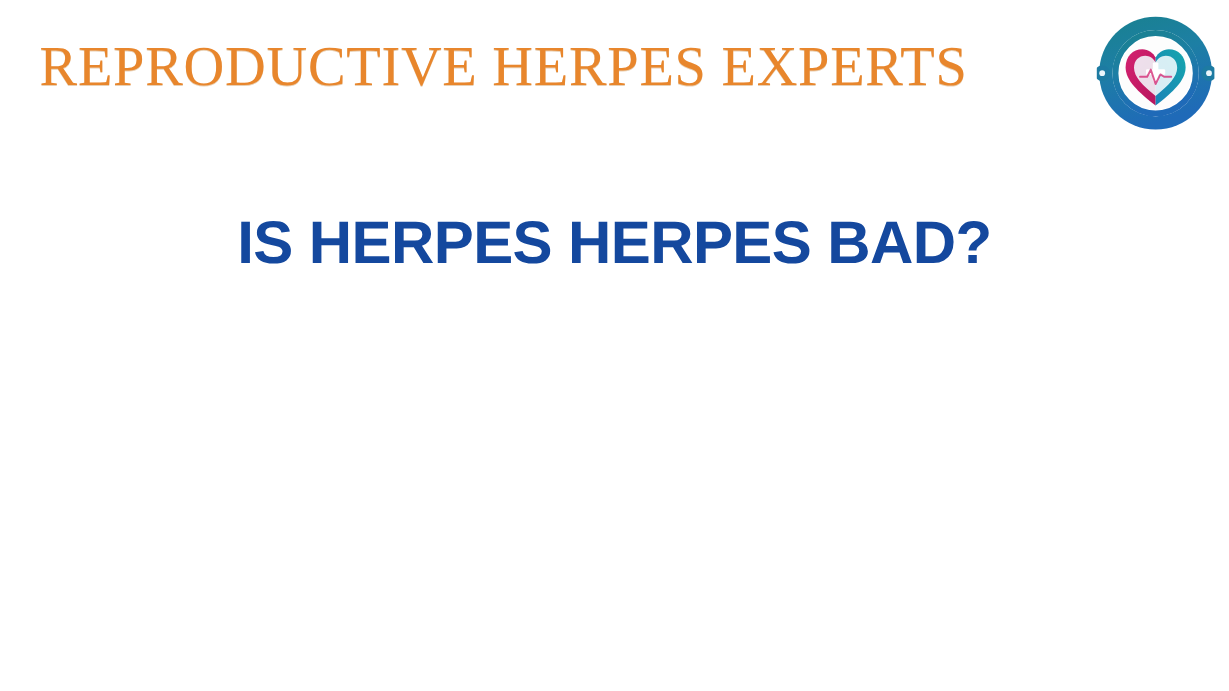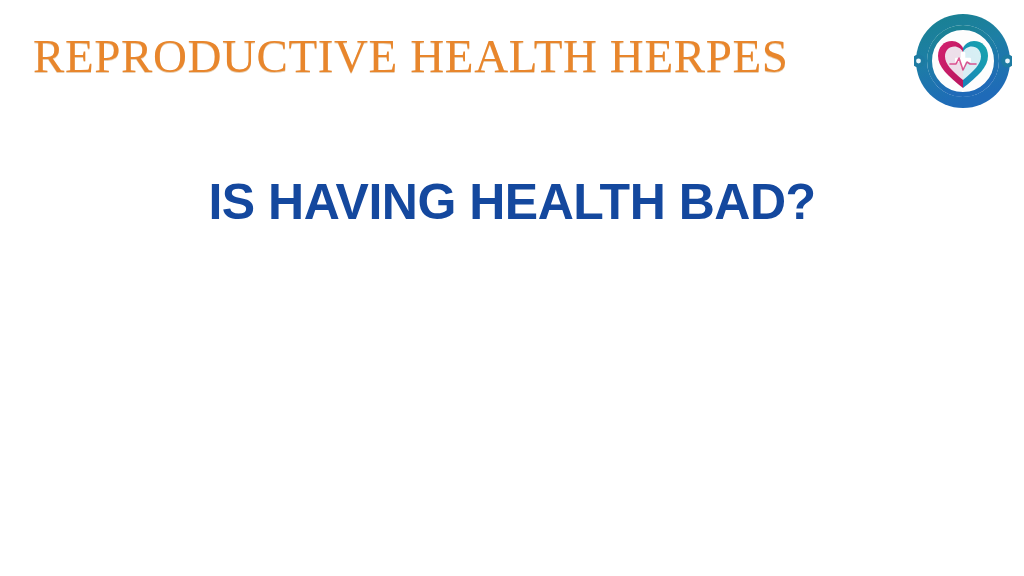--- a/index.html
+++ b/index.html
@@ -85,21 +85,21 @@
     background: #ffffff;
   }
 </style>
 </head>
 <body>
 
 <div class="page">
 
   <div class="brand-header">
 
-    <div class="brand-title">REPRODUCTIVE HEALTH HERPES</div>
+    <div class="brand-title">REPRODUCTIVE HERPES EXPERTS</div>
 
     <div class="logo-badge">
       <svg viewBox="0 0 98 98" xmlns="http://www.w3.org/2000/svg">
         <defs>
           <linearGradient id="ringGrad" x1="0" y1="0" x2="0.3" y2="1">
             <stop offset="0%" stop-color="#19818f"></stop>
             <stop offset="45%" stop-color="#1d7fa4"></stop>
             <stop offset="100%" stop-color="#1f6ab8"></stop>
           </linearGradient>
           <linearGradient id="heartLeftGrad" x1="0" y1="0" x2="1" y2="1">
@@ -133,17 +133,17 @@
                  C50.7 36.8 54 34.5 57.5 34.5 C63 34.5 67 38.5 67 44.5 C67 52 60 59 49 68 Z" fill="#f2fbfd" opacity="0.88"></path>
 
         <rect x="46.7" y="40" width="4.6" height="16" rx="1" fill="#ffffff"></rect>
         <rect x="41" y="45.7" width="16" height="4.6" rx="1" fill="#ffffff"></rect>
 
         <path d="M36 52 L42 52 L45 46 L49 58 L53 50 L56 52 L62 52" fill="none" stroke="#d3216f" stroke-width="1.6" stroke-linecap="round" stroke-linejoin="round" opacity="0.75"></path>
       </svg>
     </div>
   </div>
 
-  <div class="main-title">IS HAVING HEALTH BAD?</div>
+  <div class="main-title">IS HERPES HERPES BAD?</div>
 
   <div class="content-area"></div>
 
 </div>
 
 </body></html>

